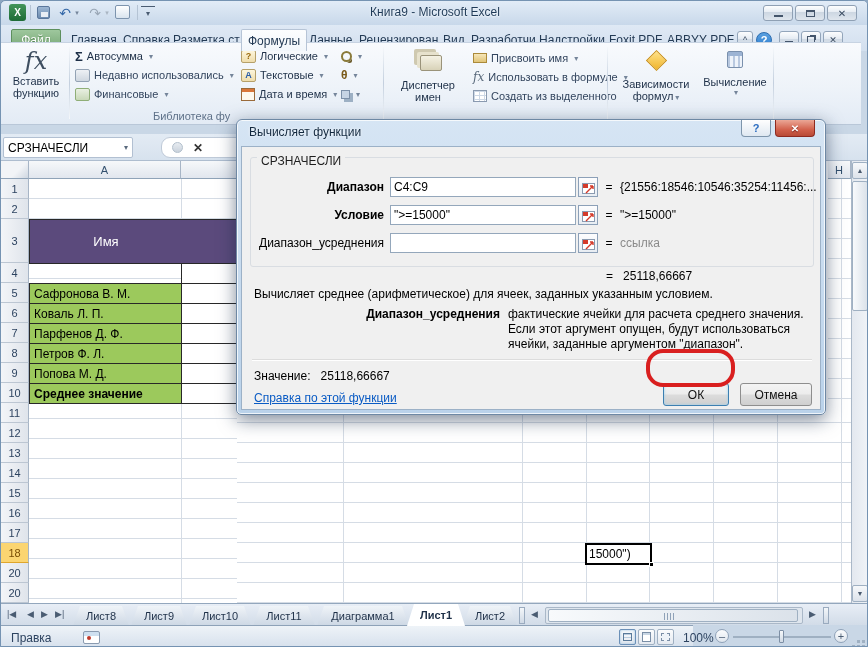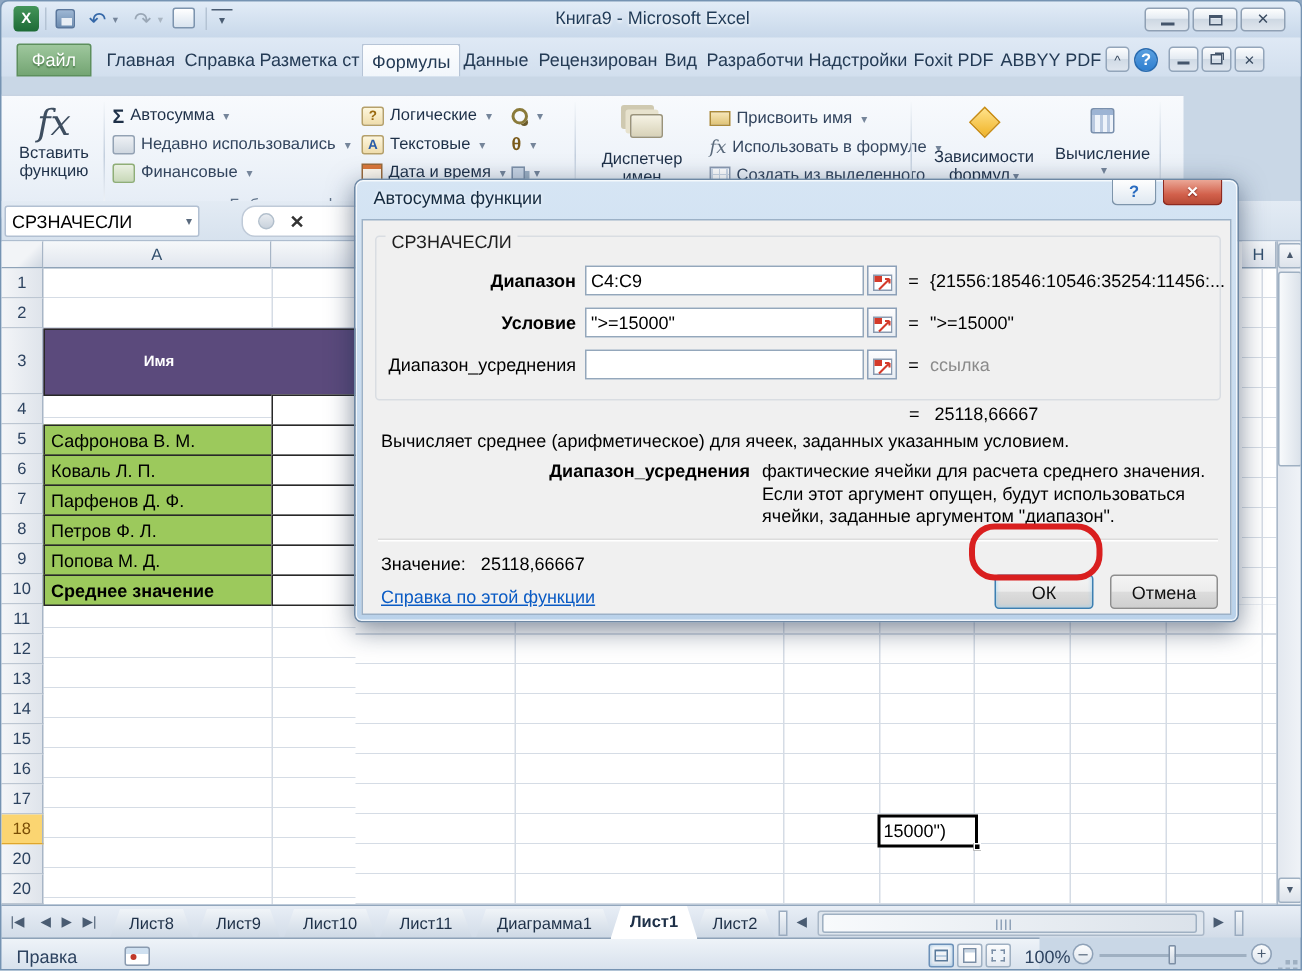--- a/index.html
+++ b/index.html
@@ -19,21 +19,21 @@
   
   .trow{left:0;top:24px;width:868px;height:26px;background:linear-gradient(#dfe9f5,#d2dfee)}
   .rtab{position:absolute;top:4px;height:22px;display:flex;align-items:center;justify-content:center;
         font-size:12px;color:#243b55;padding:0 6px}
   .rtab.sel{background:linear-gradient(#fcfdfe,#f1f6fb);border:1px solid #b6c4d6;border-bottom:none;border-radius:2px 2px 0 0;z-index:2}
   .ftab{background:linear-gradient(#9ec79d,#74a573);border:1px solid #5d8f5d;border-radius:2px 2px 0 0;color:#fff;text-shadow:0 1px 1px #4a7a4a}
   .tctl{position:absolute;top:6px;height:17px;display:flex;align-items:center;justify-content:center;
         background:linear-gradient(#fcfdfe,#e2e9f1 50%,#d0dae5 50%,#dee5ee);border:1px solid #93a5ba;border-radius:3px;
         font-size:9px;color:#3a4b61}
   
-  .ribbon{left:0;top:62px;width:788px;height:83px;background:linear-gradient(#f8fafd,#eef3f9 55%,#e3ebf5);border-top:1px solid #c7d3e2;border-bottom:1px solid #b9c7d8}
+  .ribbon{left:0;top:41px;width:860px;height:83px;background:linear-gradient(#f8fafd,#eef3f9 55%,#e3ebf5);border-top:1px solid #c7d3e2;border-bottom:1px solid #b9c7d8}
   .rsep{position:absolute;top:4px;width:1px;height:72px;background:linear-gradient(#f5f8fb,#c3cfde,#f5f8fb)}
   .ritem{position:absolute;height:18px;display:flex;align-items:center;gap:4px;font-size:11px;color:#1e3048;white-space:nowrap}
   .ritem.dim{color:#33455e}
   .dd{color:#75859a;font-size:8px;margin-left:2px}
   .glabel{position:absolute;font-size:11px;color:#5e7188;white-space:nowrap}
   .bigbtn{position:absolute;display:flex;flex-direction:column;align-items:center;font-size:11px;color:#1e3048;text-align:center}
   .bk{width:15px;height:13px;border:1px solid #b5a06a;background:linear-gradient(#fdf6dd,#efddac);border-radius:2px;
       font-size:9px;line-height:11px;text-align:center;font-weight:bold;color:#9a6a10;flex:none}
   .sq{flex:none}
   
@@ -295,21 +295,21 @@
   <div class="rh" style="top:442px;height:20px">13</div>
   <div class="rh" style="top:462px;height:20px">14</div>
   <div class="rh" style="top:482px;height:20px">15</div>
   <div class="rh" style="top:502px;height:20px">16</div>
   <div class="rh" style="top:522px;height:20px">17</div>
   <div class="rh act" style="top:542px;height:20px">18</div>
   <div class="rh" style="top:562px;height:20px">20</div>
   <div class="rh" style="top:582px;height:20px">20</div>
 
   <div class="r" style="left:28px;top:218px;width:209px;height:45px;background:#5b4a7c;border:1px solid #282828">
-    <span style="position:absolute;left:0;top:0;width:152px;height:100%;display:flex;align-items:center;justify-content:center;color:#fff;font-weight:bold;font-size:10px">Имя</span>
+    <span style="position:absolute;left:0;top:0;width:152px;height:100%;display:flex;align-items:center;justify-content:center;color:#fff;font-weight:normal;font-size:13px">Имя</span>
   </div>
   <div class="nm" style="top:282px">Сафронова В. М.</div>
   <div class="nm" style="top:302px">Коваль Л. П.</div>
   <div class="nm" style="top:322px">Парфенов Д. Ф.</div>
   <div class="nm" style="top:342px">Петров Ф. Л.</div>
   <div class="nm" style="top:362px">Попова М. Д.</div>
   <div class="nm" style="top:382px;font-weight:bold">Среднее значение</div>
   <div class="sliv" style="top:262px"></div>
   <div class="sliv" style="top:282px"></div>
   <div class="sliv" style="top:302px"></div>
@@ -367,21 +367,21 @@
     </div>
     <span class="r" style="left:682px;top:5px;color:#2d4360">100%</span>
     <span class="r" style="left:714px;top:3px;width:14px;height:14px;border:1px solid #8fa2b8;border-radius:50%;text-align:center;line-height:12px;font-size:11px;color:#4a5c72;background:linear-gradient(#fbfcfd,#dfe6ee)">–</span>
     <div class="r" style="left:732px;top:10px;width:98px;height:2px;background:#9fb0c2"></div>
     <div class="r" style="left:778px;top:4px;width:5px;height:13px;background:linear-gradient(#f6f8fa,#cfd9e4);border:1px solid #7d8fa5;border-radius:1px"></div>
     <span class="r" style="left:833px;top:3px;width:14px;height:14px;border:1px solid #8fa2b8;border-radius:50%;text-align:center;line-height:12px;font-size:11px;color:#4a5c72;background:linear-gradient(#fbfcfd,#dfe6ee)">+</span>
     <span class="r" style="left:856px;top:14px;width:3px;height:3px;background:#9fb0c2;box-shadow:-5px 5px 0 #9fb0c2,0 5px 0 #9fb0c2,5px 5px 0 #9fb0c2,5px 0 0 #9fb0c2"></span>
   </div>
 
   <div class="r dlg">
-    <div class="dlgttl">Автосумма функции</div>
+    <div class="dlgttl">Вычисляет функции</div>
     <div class="dlghelp">?</div>
     <div class="dlgclose">✕</div>
 
     <div class="dlgc">
       <div class="grp">
         <span class="grplbl" style="top:-4px">СРЗНАЧЕСЛИ</span>
       </div>
 
       <div class="frow" style="top:30px">
         <span class="flbl" style="font-weight:bold">Диапазон</span>

